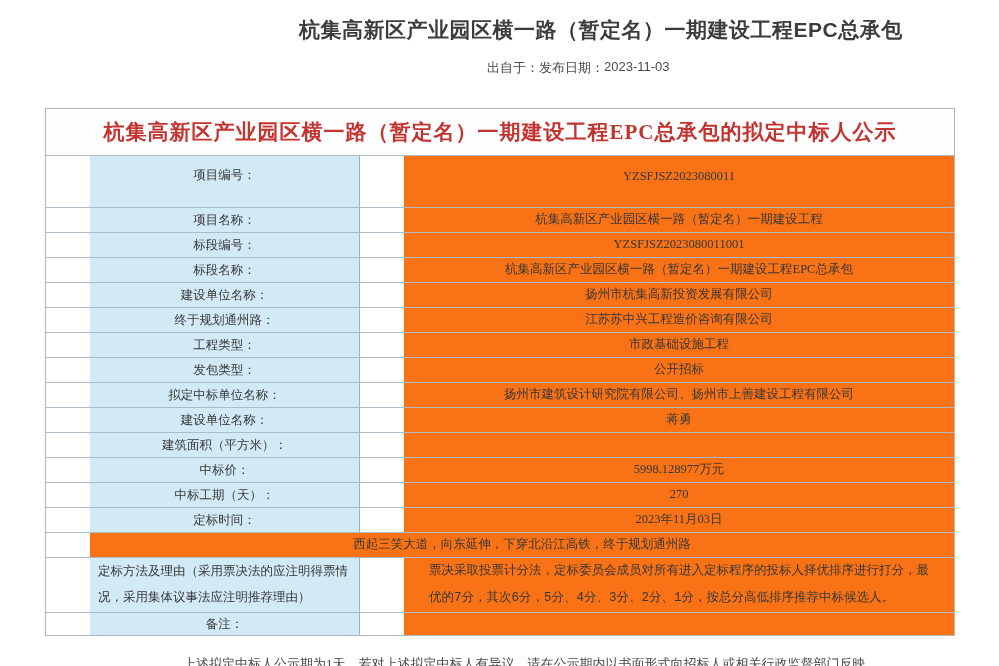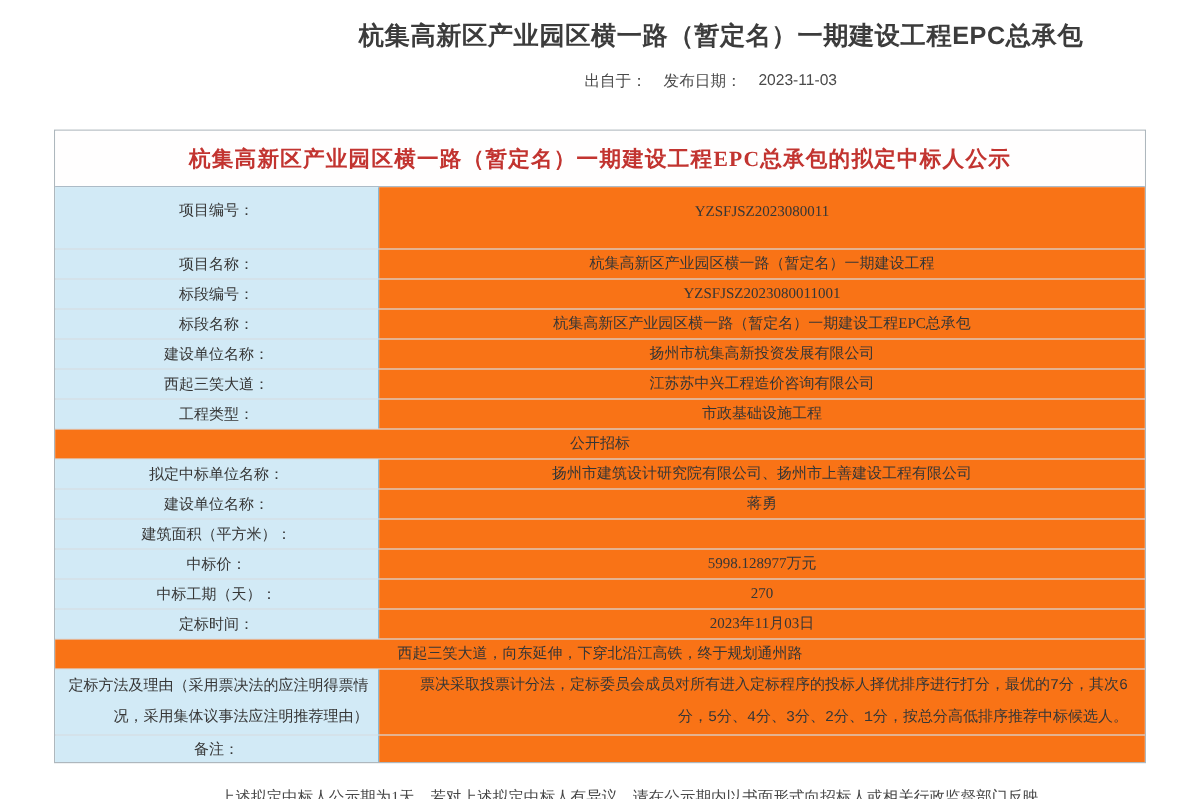--- a/index.html
+++ b/index.html
@@ -10,48 +10,48 @@
     -webkit-font-smoothing:antialiased;
   }
   
   .page-title{
     position:absolute;top:16px;left:299px;
     font-size:21px;font-weight:bold;color:#3c3c3c;
     letter-spacing:0.5px;white-space:nowrap;
   }
   .publish-meta{
     position:absolute;top:59px;left:487px;
-    font-size:13px;color:#4a4a4a;display:flex;gap:14px;white-space:nowrap;
+    font-size:13px;color:#4a4a4a;display:flex;white-space:nowrap;
   }
   
   .ann-table{
     position:absolute;top:108px;left:45px;width:910px;
     border:1px solid #aeb7bd;box-sizing:border-box;background:#fff;
   }
   .ann-header{
     height:46px;box-sizing:border-box;
     display:flex;align-items:center;justify-content:center;
     background:#fffefe;
-    font-size:18px;font-weight:bold;color:#c23430;
+    font-size:21px;font-weight:bold;color:#c23430;
     letter-spacing:1px;white-space:nowrap;
     font-family:"Liberation Serif","DejaVu Serif",serif;
   }
   .row{
     display:flex;box-sizing:border-box;
     border-top:1px solid rgba(144,164,180,0.75);
     font-family:"Liberation Serif","DejaVu Serif",serif;
     color:#363636;font-size:12.5px;
   }
   .row{height:25px;}
   .row.tall{height:52px;}
   .row.multi{height:55px;font-family:Liberation Mono, monospace;}
   .row.note{height:23px;}
   .cell{
     display:flex;align-items:center;justify-content:center;
-    box-sizing:border-box;text-align:right;
+    box-sizing:border-box;text-align:left;margin-left:44px;
   }
   .cell.label{
     width:270px;flex:0 0 270px;
     background:#d2eaf6;
     border-right:1px solid rgba(125,175,205,0.85);
     padding:0 8px;line-height:1.65;
   }
   .cell.value{
     flex:1;background:#f97316;padding:0 14px;line-height:1.9;
   }
@@ -93,28 +93,29 @@
   </div>
   <div class="row">
     <div class="cell label">标段名称：</div>
     <div class="cell value">杭集高新区产业园区横一路（暂定名）一期建设工程EPC总承包</div>
   </div>
   <div class="row">
     <div class="cell label">建设单位名称：</div>
     <div class="cell value">扬州市杭集高新投资发展有限公司</div>
   </div>
   <div class="row">
-    <div class="cell label">西起三笑大道：</div>
+    <div class="cell label">终于规划通州路：</div>
     <div class="cell value">江苏苏中兴工程造价咨询有限公司</div>
   </div>
   <div class="row">
     <div class="cell label">工程类型：</div>
     <div class="cell value">市政基础设施工程</div>
   </div>
   <div class="row">
+    <div class="cell label">发包类型：</div>
     <div class="cell value">公开招标</div>
   </div>
   <div class="row">
     <div class="cell label">拟定中标单位名称：</div>
     <div class="cell value">扬州市建筑设计研究院有限公司、扬州市上善建设工程有限公司</div>
   </div>
   <div class="row">
     <div class="cell label">建设单位名称：</div>
     <div class="cell value">蒋勇</div>
   </div>

